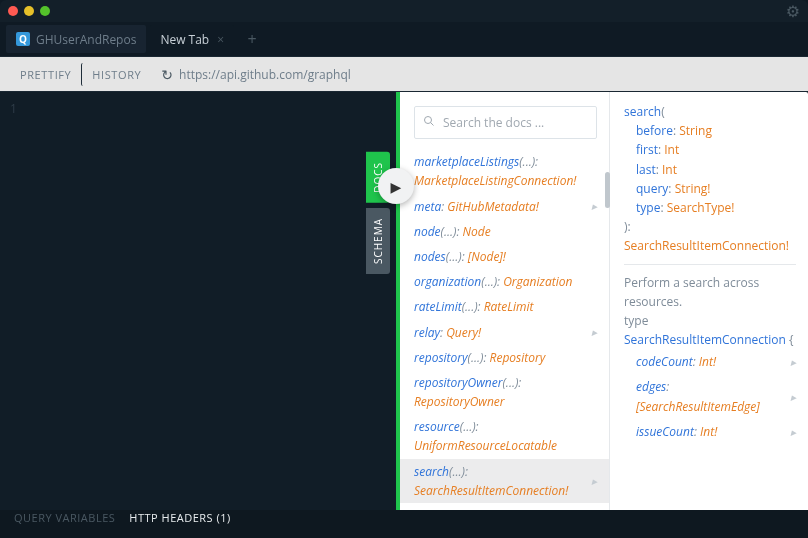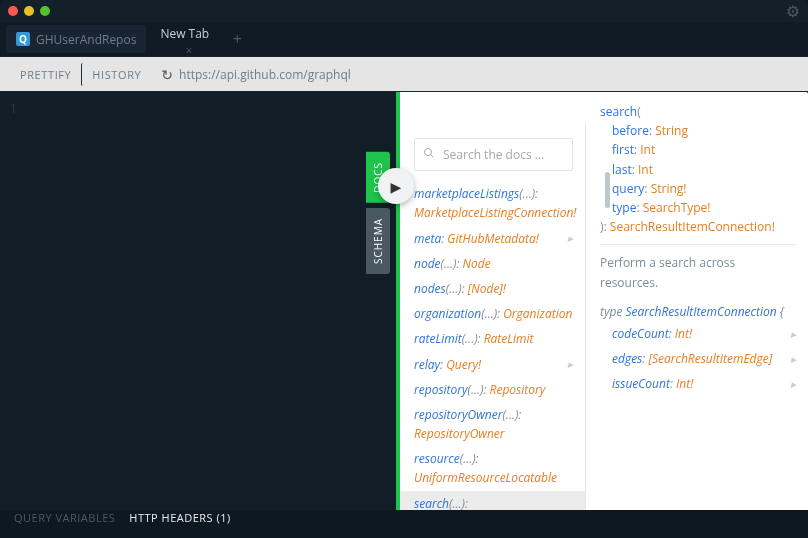--- a/index.html
+++ b/index.html
@@ -7,21 +7,21 @@
   body { background: #0f1a24; color: #aaa; font-size: 13px; }
 
   .window-chrome { height: 22px; background: #131f29; display: flex; align-items: center; padding: 0 8px; border-top-left-radius: 6px; border-top-right-radius: 6px; }
   .traffic { display: flex; gap: 6px; }
   .traffic span { display: inline-block; width: 10px; height: 10px; border-radius: 50%; }
   .t-close { background: #ff5a52; } .t-min { background: #e6c029; } .t-max { background: #54c22b; }
   .gear { margin-left: auto; color: #4a5862; font-size: 16px; }
 
   .tabrow { display: flex; align-items: center; height: 34px; background: #0f1a24; padding-left: 6px; }
   .tab { display: flex; align-items: center; height: 28px; padding: 0 10px; margin-right: 4px; border-radius: 2px; background: #182431; color: #6e7d8a; font-size: 12px; cursor: pointer; }
-  .tab.active { background: #0f1a24; color: #c8d0d7; flex-direction: column; }
+  .tab.active { background: #0f1a24; color: #c8d0d7; }
   .tab .closex { margin-left: 8px; color: #4a5862; }
   .tab .q-icon { width: 14px; height: 14px; background: #3498db; color: #fff; font-size: 10px; font-weight: bold; display: inline-flex; align-items: center; justify-content: center; margin-right: 6px; border-radius: 2px; }
   .plus-tab { width: 28px; height: 28px; display: flex; align-items: center; justify-content: center; color: #4a5862; font-size: 16px; cursor: pointer; }
 
   .toolbar { display: flex; align-items: center; height: 36px; padding: 0 10px; border-top: 1px solid #1a2732; border-bottom: 1px solid #1a2732; background: #e5e5e5; }
   .tbtn { padding: 4px 10px; color: #6e7d8a; font-size: 11px; letter-spacing: 0.6px; cursor: pointer; border-radius: 2px; }
   .tbtn + .tbtn { border-left: 1px solid #1f2d39; }
   .reload { color: #4a5862; margin: 0 6px 0 10px; font-size: 14px; }
   .endpoint { color: #6e7d8a; font-size: 12px; }
 
@@ -30,21 +30,21 @@
   .gutter-ln { position: absolute; left: 10px; top: 8px; color: #2f3c48; font-size: 12px; }
   .play { position: absolute; right: -18px; top: 76px; width: 36px; height: 36px; border-radius: 50%; background: #f1f2f3; color: #333; display: flex; align-items: center; justify-content: center; font-size: 14px; box-shadow: 0 2px 6px rgba(0,0,0,0.3); z-index: 5; }
   .side-tabs { position: absolute; left: -30px; top: 60px; width: 30px; z-index: 6; }
   .side-tab { writing-mode: vertical-rl; transform: rotate(180deg); padding: 10px 5px; margin-bottom: 5px; font-size: 10px; letter-spacing: 1px; color: #fff; border-radius: 3px 0 0 3px; text-align: center; cursor: pointer; }
   .side-tab.docs { background: #1fc44c; }
   .side-tab.schema { background: #4a5862; }
 
   .docs-panel { flex: 1; background: #fff; display: flex; position: relative; border-top-left-radius: 2px; border-top-right-radius: 2px; z-index: 4; }
   .stripe { width: 4px; background: #1fc44c; }
   .col { overflow-y: auto; padding: 10px 12px 14px 14px; font-size: 12px; line-height: 1.6; }
-  .col1 { width: 186px; border-right: 1px solid #e5e8eb; margin-top: 32px; }
+  .col1 { width: 210px; border-right: 1px solid #e5e8eb; }
   .col2 { flex: 1; }
   .searchdocs { border: 1px solid #dde3e8; border-radius: 2px; padding: 6px 8px; margin: 4px 0 10px 0; display: flex; align-items: center; color: #a0a8b0; }
   .searchdocs .mag { margin-right: 8px; }
   .field-row { display: flex; justify-content: space-between; align-items: flex-start; padding: 3px 0; cursor: pointer; font-style: italic; }
   .field-row.selected { background: #ececed; margin: 0 -12px 0 -14px; padding-left: 14px; padding-right: 12px; }
   .chev { color: #c5ccd2; font-size: 11px; align-self: center; }
   .blue { color: #3074d9; } .orange { color: #e67e22; } .muted { color: #7f8c99; }
   .label-hdr { color: #7f8c99; font-size: 11px; letter-spacing: 1.2px; margin: 16px 0 6px 0; }
   .divider { border-top: 1px solid #e5e8eb; margin: 8px 0; }
   .scroll-thumb { position: absolute; right: 198px; top: 80px; width: 5px; height: 36px; background: #c0c7cd; border-radius: 3px; }
@@ -159,21 +159,21 @@
             <div><span class="blue">before</span><span class="muted">: </span><span class="orange">String</span></div>
             <div><span class="blue">first</span><span class="muted">: </span><span class="orange">Int</span></div>
             <div><span class="blue">last</span><span class="muted">: </span><span class="orange">Int</span></div>
             <div><span class="blue">query</span><span class="muted">: </span><span class="orange">String!</span></div>
             <div><span class="blue">type</span><span class="muted">: </span><span class="orange">SearchType!</span></div>
           </div>
         <span class="muted">): </span><span class="orange">SearchResultItemConnection!</span>
       </div>
       <div class="divider"></div>
       <div class="muted">Perform a search across resources.</div>
-      <div style="margin-top:10px;font-style:italic;">
+      <div style="margin-top:0;">
         <span class="muted">type</span>
         <span class="blue">SearchResultItemConnection</span>
         <span class="muted"> {</span>
       </div>
       <div id="typefields" style="padding-left:12px;">
           <div class="field-row">
             <div><span class="blue">codeCount</span><span class="muted">: </span><span class="orange">Int!</span></div>
             <span class="chev">▸</span>
           </div>
           <div class="field-row">

